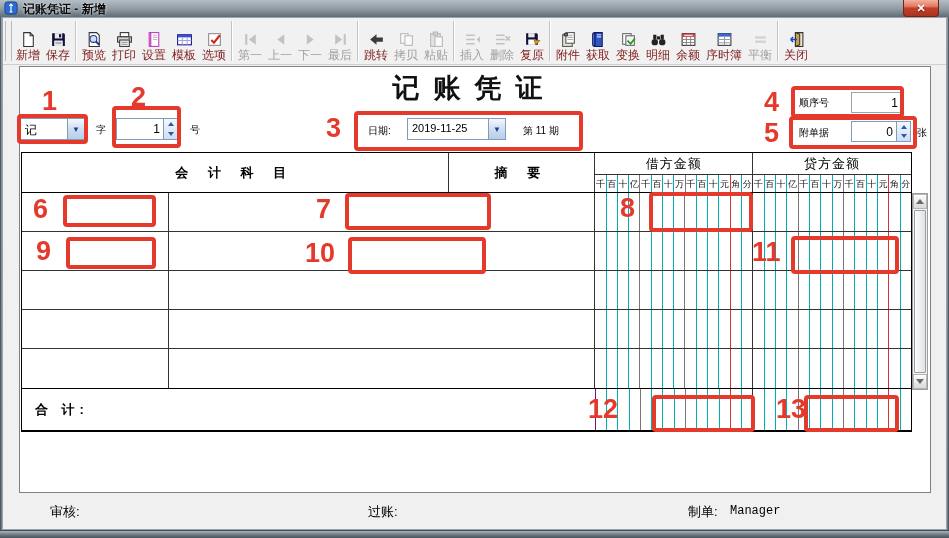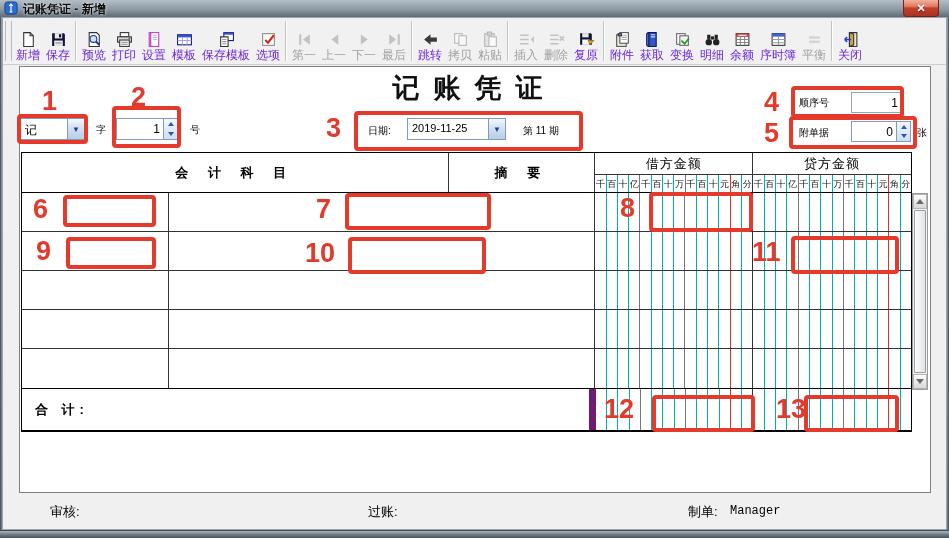--- a/index.html
+++ b/index.html
@@ -21,21 +21,21 @@
   .client{position:absolute;left:2px;top:17px;width:945px;height:513px;background:#f0f0f0;border:1px solid #9aa4ad;}
   
   .toolbar{position:absolute;left:3px;top:18px;width:943px;height:47px;background:#f1f1f1;
            border-bottom:1px solid #cfcfcf;display:flex;align-items:stretch;}
   .gripper{width:7px;margin:3px 1px 3px 2px;border-left:1px solid #bbb;border-right:1px solid #bbb;}
   .tb-sep{width:2px;margin:3px 2px;border-left:1px solid #c3c3c3;border-right:1px solid #fff;}
   .tb-btn{display:flex;flex-direction:column;align-items:center;justify-content:flex-end;
           padding:2px 3px 2px;cursor:pointer;}
   .tb-icon{width:18px;height:18px;display:flex;align-items:center;justify-content:center;}
   .tb-icon svg{width:17px;height:17px;}
-  .tb-label{font-size:12px;color:#6d28d9;white-space:nowrap;line-height:14px;}
+  .tb-label{font-size:12px;color:#7f1d1d;white-space:nowrap;line-height:14px;}
   .tb-btn.disabled{cursor:default;text-align:center;}
   .tb-btn.disabled .tb-label{color:#a0a0a0;}
   .tb-btn.disabled .tb-icon{filter:grayscale(1) opacity(.55);}
   
   .panel{position:absolute;left:19px;top:66px;width:912px;height:427px;background:#fff;border:1px solid #808080;}
   .v-title{position:absolute;left:0;top:70px;width:949px;text-align:center;font-family:"DejaVu Serif","Liberation Serif",serif;
            font-size:27px;font-weight:bold;letter-spacing:14px;color:#111;}
   .flabel{position:absolute;font-size:10px;color:#000;white-space:nowrap;}
   
   .combo{position:absolute;height:22px;border:1px solid var(--field-border);background:#fff;display:flex;}
@@ -65,21 +65,21 @@
   .digit-row{flex:1;display:flex;}
   .dcell{flex:1;border-right:1px solid var(--grid-cyan);font-size:9px;display:flex;align-items:flex-end;
          justify-content:center;color:#111;padding-bottom:1px;overflow:hidden;}
   .dcell.dark{border-right-color:var(--group-sep);}
   .dcell.red{border-right-color:var(--grid-red);}
   .dcell.end{border-right:none;}
   .g-row{display:flex;height:39px;border-bottom:1px solid #333;}
   .g-row:last-child{border-bottom:none;}
   .g-cell{font-size:12px;padding:2px 4px;}
   .g-total{display:flex;height:42px;border-top:1px solid #000;}
-  .total-label{width:575px;border-right:7px solid #701a75;display:flex;align-items:center;
+  .total-label{width:575px;border-right:1px solid #701a75;display:flex;align-items:center;
                padding-left:13px;font-size:13px;font-weight:bold;letter-spacing:5px;}
   
   .vscroll{position:absolute;left:912px;top:193px;width:16px;height:197px;background:#f2f2f2;border:1px solid #9c9c9c;
            display:flex;flex-direction:column;}
   .vs-btn{height:15px;background:linear-gradient(#fdfdfd,#d9d9d9);border:1px solid #b5b5b5;
           display:flex;align-items:center;justify-content:center;}
   .vs-thumb{flex:1;margin:1px;background:linear-gradient(90deg,#fdfdfd,#dfe3e6);border:1px solid #9aa0a6;border-radius:1px;}
   .tri-n{width:0;height:0;border-left:4px solid transparent;border-right:4px solid transparent;border-bottom:5px solid #6a6a6a;}
   .tri-s{width:0;height:0;border-left:4px solid transparent;border-right:4px solid transparent;border-top:5px solid #6a6a6a;}
   
@@ -170,31 +170,20 @@
       </div>
       <div class="tb-btn">
         <span class="tb-icon">
           <svg viewBox="0 0 16 16">
             <rect x="1.5" y="3.5" width="13" height="9.5" fill="#fff" stroke="#12128c"></rect>
             <rect x="1.5" y="3.5" width="13" height="2.5" fill="#3c50c8"></rect>
             <path d="M1.5 9h13M6 6v7M10.5 6v7" stroke="#9aa6e8"></path>
           </svg>
         </span>
         <span class="tb-label">模板</span>
-      </div>
-      <div class="tb-btn">
-        <span class="tb-icon">
-          <svg viewBox="0 0 16 16">
-            <rect x="5.5" y="1.5" width="9" height="7.5" fill="#fff" stroke="#12128c"></rect>
-            <rect x="5.5" y="1.5" width="9" height="2" fill="#3c50c8"></rect>
-            <path d="M2.5 5.5h7v9h-7z" fill="#fff" stroke="#333"></path>
-            <path d="M4 8h4M4 10h4M4 12h4" stroke="#999"></path>
-          </svg>
-        </span>
-        <span class="tb-label">保存模板</span>
       </div>
       <div class="tb-btn">
         <span class="tb-icon">
           <svg viewBox="0 0 16 16">
             <rect x="2.5" y="2.5" width="11" height="11" fill="#fff" stroke="#8a8a8a"></rect>
             <path d="M5 8.5l2.5 2.5L13 4" fill="none" stroke="#d42613" stroke-width="2"></path>
           </svg>
         </span>
         <span class="tb-label">选项</span>
       </div>
@@ -749,17 +738,17 @@
       <div class="ann-num" style="left: 316px; top: 196px;">7</div>
       <div class="ann-box" style="left: 649px; top: 192px; width: 104px; height: 40px;"></div>
       <div class="ann-num" style="left: 620px; top: 195px;">8</div>
       <div class="ann-box" style="left: 66px; top: 237px; width: 90px; height: 32px;"></div>
       <div class="ann-num" style="left: 36px; top: 238px;">9</div>
       <div class="ann-box" style="left: 348px; top: 237px; width: 138px; height: 37px;"></div>
       <div class="ann-num" style="left: 305px; top: 240px; text-align: center;">10</div>
       <div class="ann-box" style="left: 791px; top: 236px; width: 108px; height: 38px;"></div>
       <div class="ann-num" style="left: 752px; top: 239px;">11</div>
       <div class="ann-box" style="left: 652px; top: 395px; width: 103px; height: 37px;"></div>
-      <div class="ann-num" style="left: 604px; top: 396px;">12</div>
+      <div class="ann-num" style="left: 588px; top: 396px;">12</div>
       <div class="ann-box" style="left: 804px; top: 395px; width: 95px; height: 37px;"></div>
       <div class="ann-num" style="left: 776px; top: 396px;">13</div>
     </div>
 </div>
 
 </body></html>

